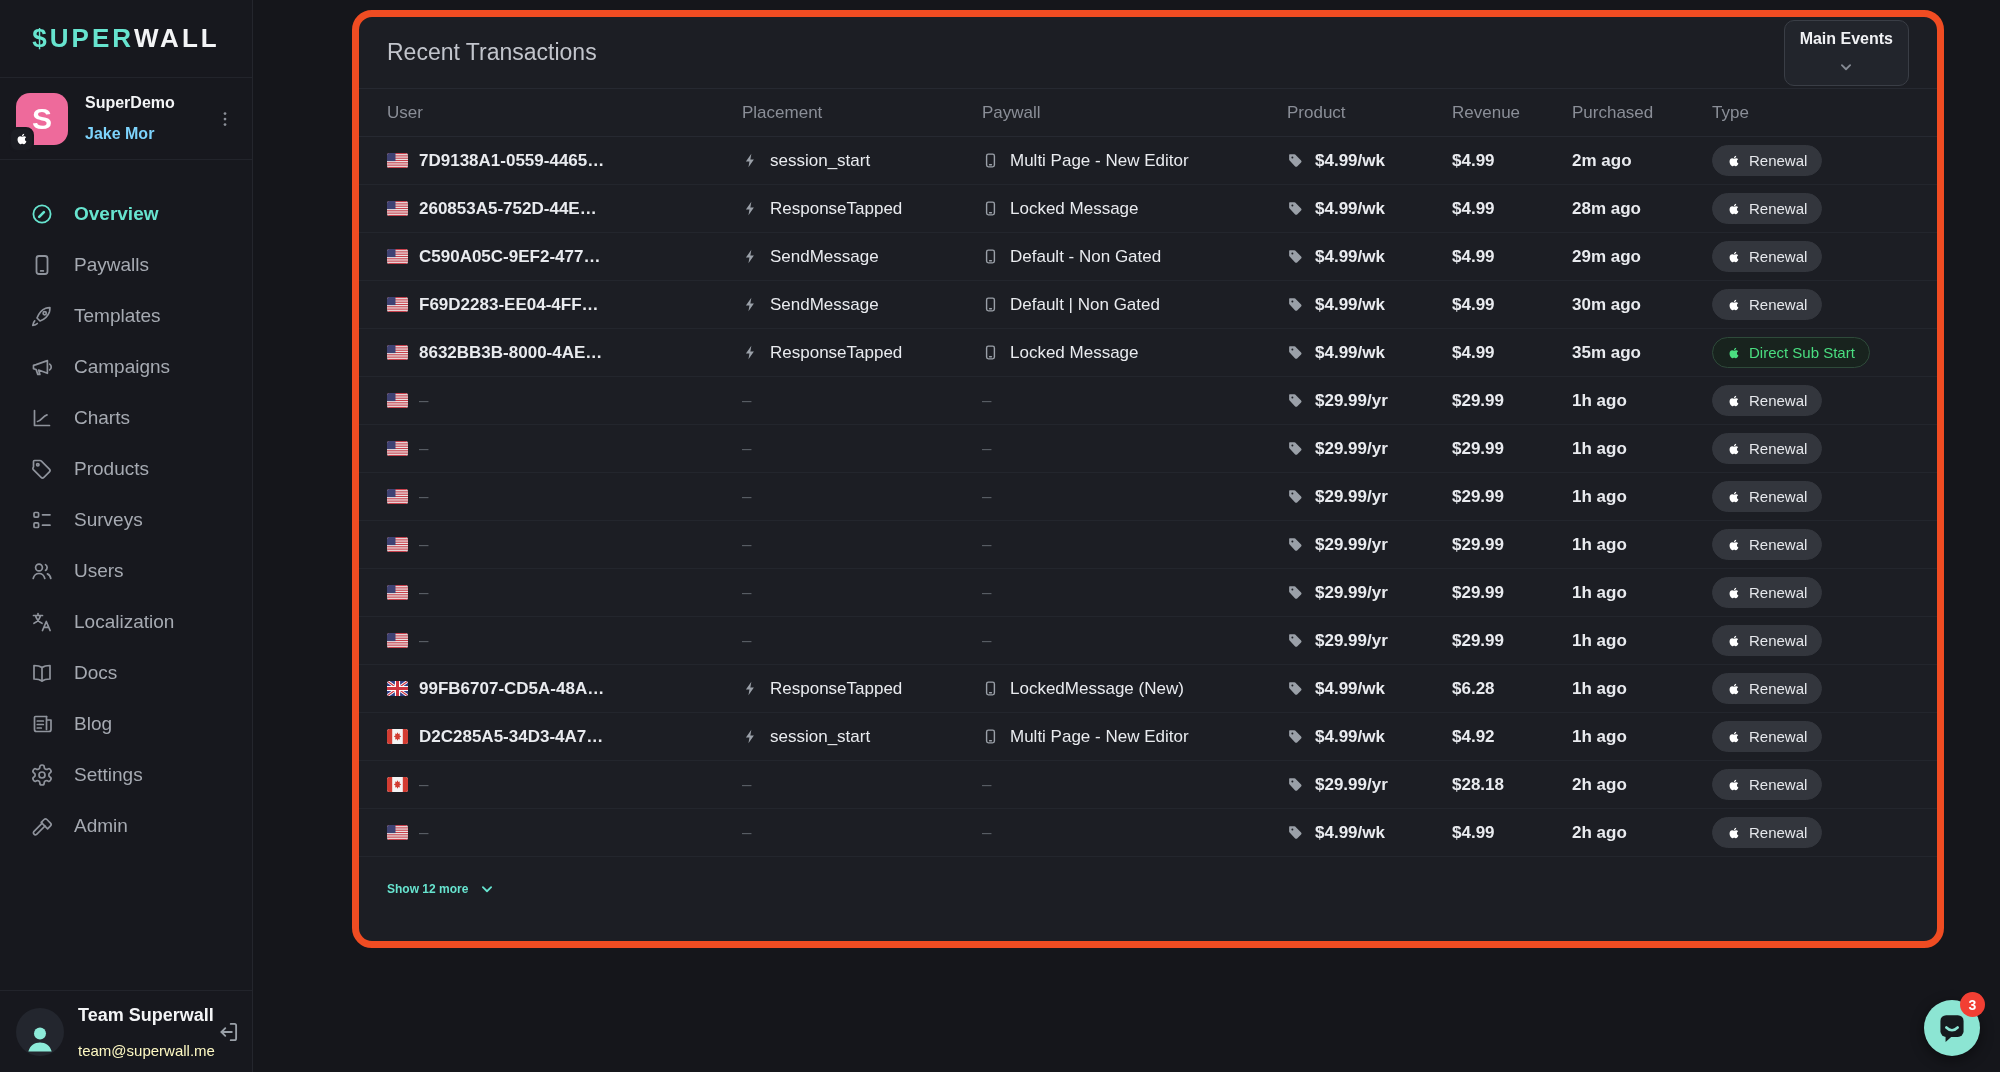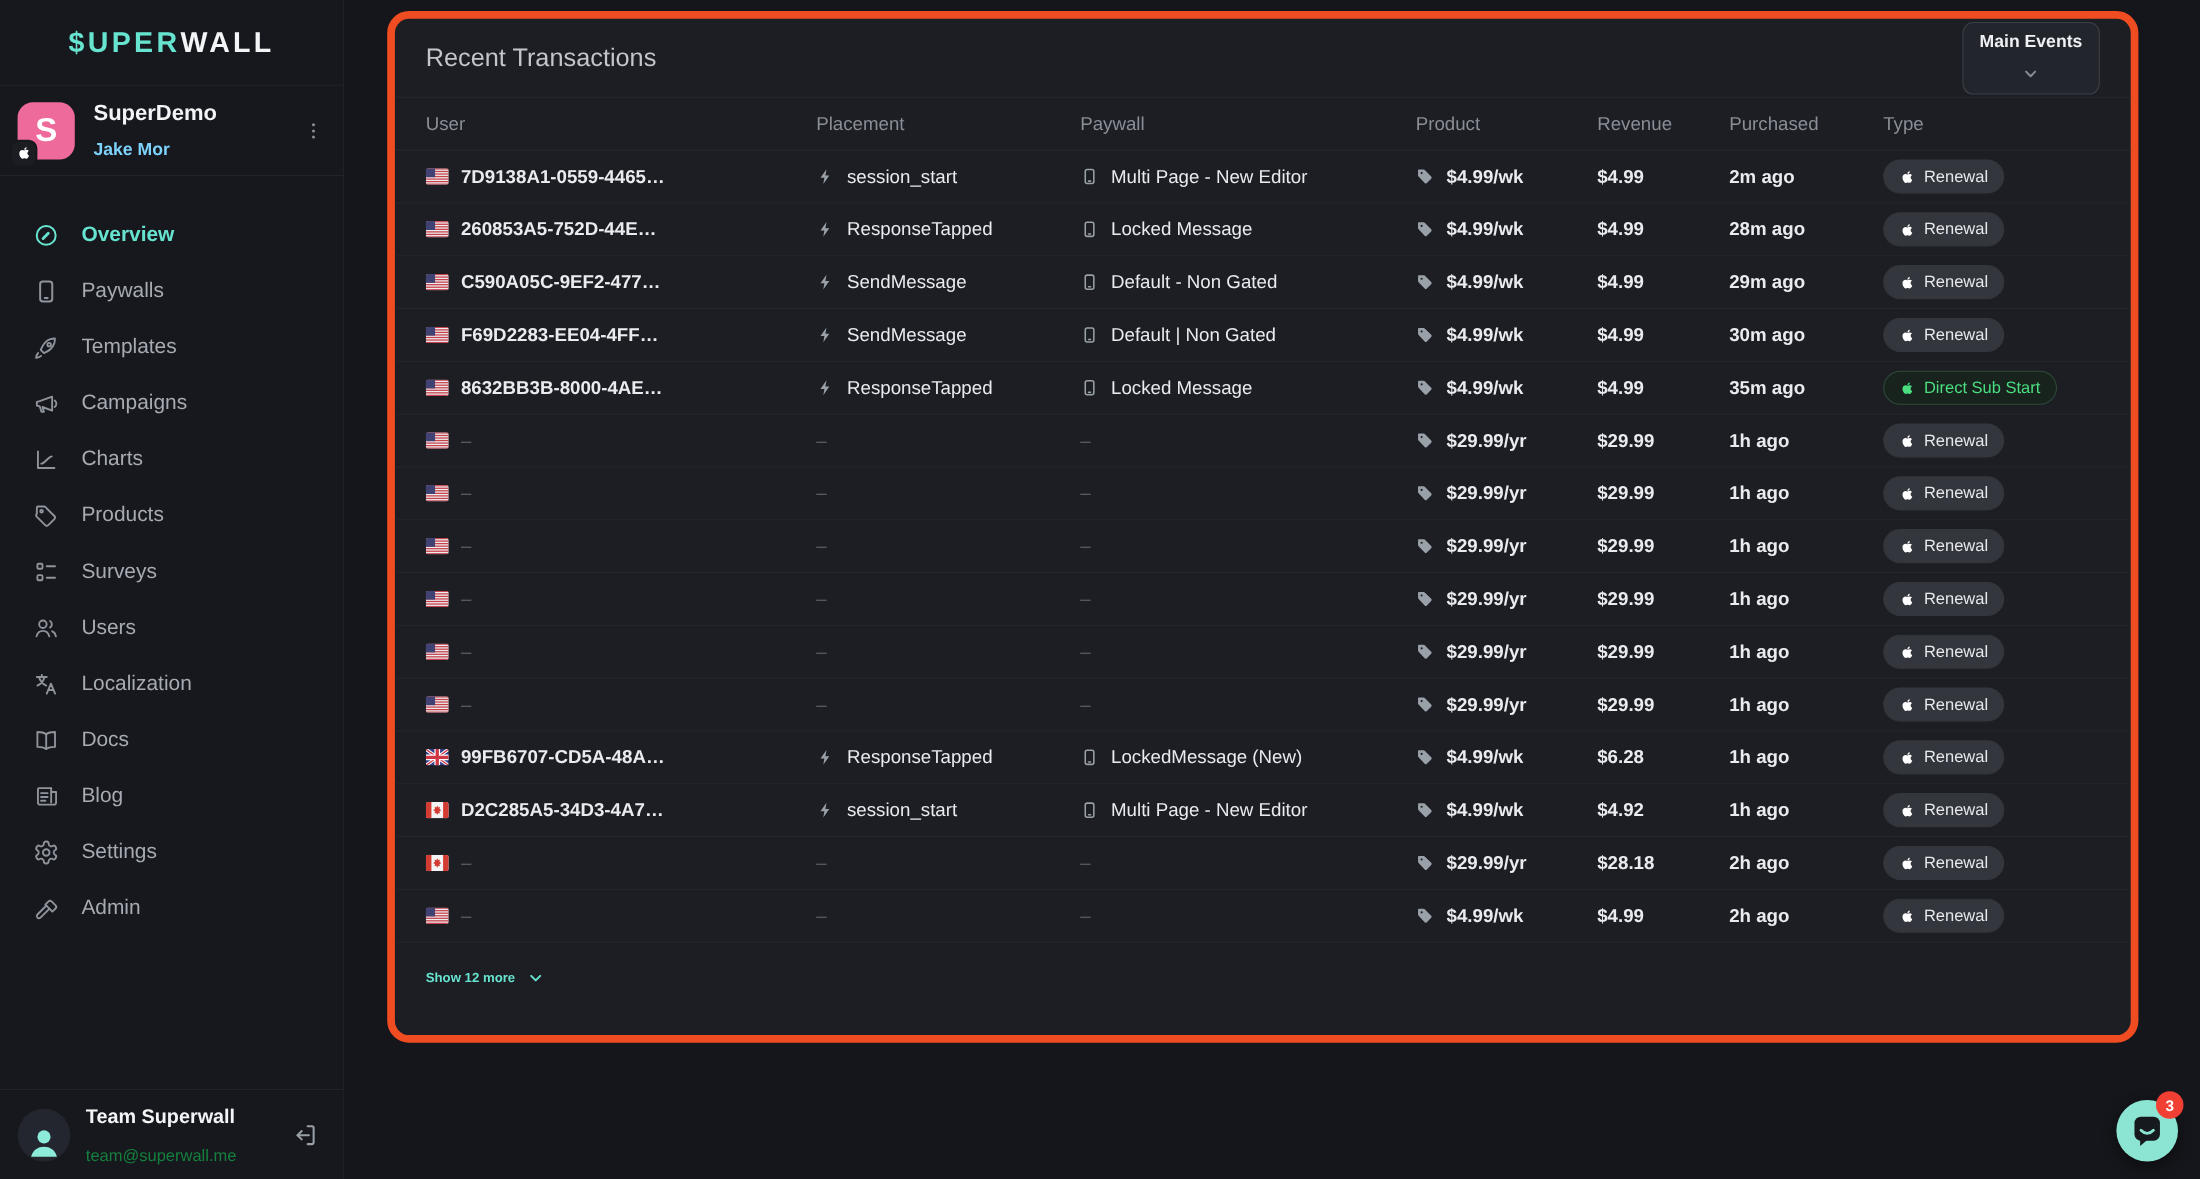--- a/index.html
+++ b/index.html
@@ -8,21 +8,21 @@
     position:relative; overflow:hidden;
     background:#15161b;
     font-family:"Liberation Sans", sans-serif;
     color:#eceef2;
     -webkit-font-smoothing:antialiased;
   }
   svg { display:block; }
 
   
   .sidebar {
-    position:absolute; left:0; top:0; width:313px; height:1072px;
+    position:absolute; left:0; top:0; width:253px; height:1072px;
     background:#17181e; border-right:1px solid #24262d;
   }
   .logo-row {
     height:78px; display:flex; align-items:center; justify-content:center;
     font-size:26px; font-weight:800; letter-spacing:3px;
     border-bottom:1px solid #22242b;
   }
   .logo-accent { color:var(--accent,#67e4cf); }
   .logo-rest   { color:#f3f4f6; }
 
@@ -35,21 +35,21 @@
     color:#fff; display:flex; align-items:center; justify-content:center;
     font-size:30px; font-weight:700; position:relative; flex:0 0 auto;
   }
   .app-badge {
     position:absolute; left:-7px; bottom:-7px; width:25px; height:25px;
     border-radius:8px; background:#1b1d23; border:2px solid #17181e;
     display:flex; align-items:center; justify-content:center; color:#fff;
   }
   .app-badge svg { width:14px; height:14px; }
   .app-meta { margin-left:17px; }
-  .app-name { font-size:20px; font-weight:700; color:#f3f4f6; }
+  .app-name { font-size:16px; font-weight:700; color:#f3f4f6; }
   .app-owner { font-size:16px; color:#7dd3fc; margin-top:13px;font-weight:bold; }
   .kebab { position:absolute; right:16px; top:50%; transform:translateY(-50%); color:#8b8f98; cursor:pointer; }
   .kebab svg { width:22px; height:22px; }
 
   .nav { padding-top:28px; }
   .nav-item {
     height:51px; display:flex; align-items:center; gap:20px;
     padding:0 14px 0 30px; color:#a6aab2; font-size:19px; cursor:pointer;
   }
   .nav-item .nav-icon { width:24px; height:24px; color:#8f939c; }
@@ -62,21 +62,21 @@
     border-top:1px solid #22242b; display:flex; align-items:center; padding:0 16px;
     background:#17181e;
   }
   .avatar {
     width:48px; height:48px; border-radius:50%; background:#23262e;
     display:flex; align-items:flex-end; justify-content:center; overflow:hidden; flex:0 0 auto;
   }
   .avatar svg { width:36px; height:36px; color:#8debd9; }
   .acct-meta { margin-left:14px; }
   .acct-name { font-size:18px; font-weight:700; color:#f3f4f6; }
-  .acct-email { font-size:15px; color:#15803d; margin-top:16px; }
+  .acct-email { font-size:15px; color:#fef9c3; margin-top:16px; }
   .logout { margin-left:auto; margin-right:6px; color:#9aa0a8; cursor:pointer; }
   .logout svg { width:26px; height:26px; }
 
   
   .main { position:absolute; left:313px; top:0; right:0; bottom:0; background:#15161b; }
   .card {
     position:absolute; left:39px; top:10px; width:1592px; height:938px;
     border:7px solid var(--highlight,#f04c22); border-radius:20px;
     background:#1c1e24;
   }

